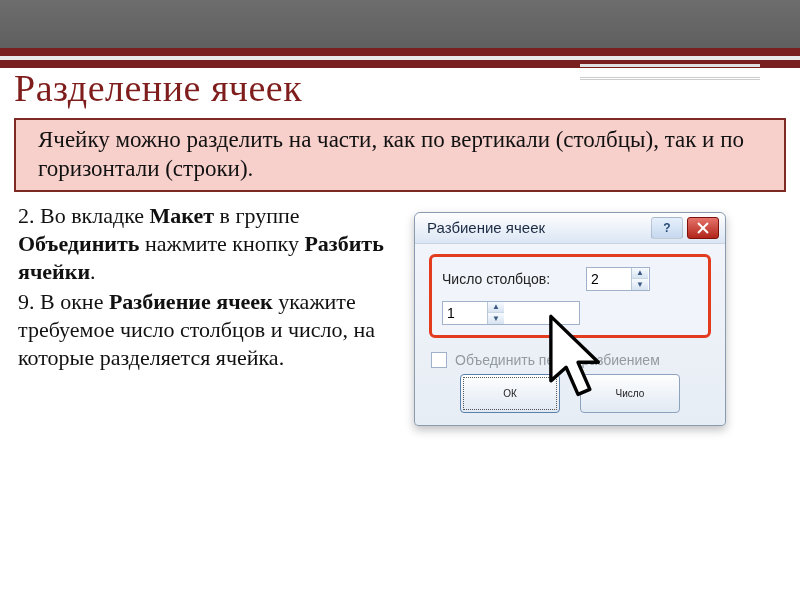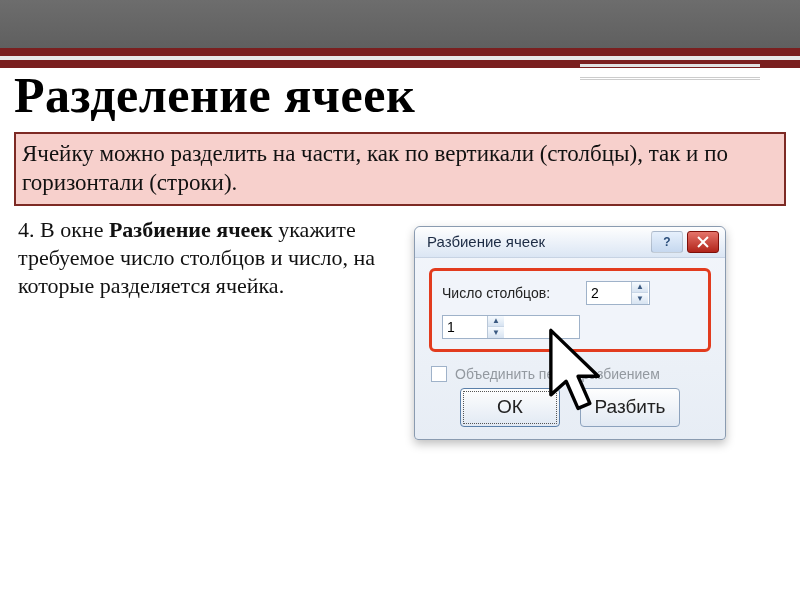--- a/index.html
+++ b/index.html
@@ -30,30 +30,30 @@
     position: absolute;
     right: 40px;
     top: 64px;
     width: 180px;
     height: 10px;
     border-top: 3px solid #e1e1e1;
     border-bottom: 3px double #ccc;
   }
   h1.title {
     margin: 6px 14px 8px 14px;
-    font-weight: bold;
-    font-size: 50px;
-    color: #000000;
+    font-weight: normal;
+    font-size: 38px;
+    color: #7f1d1d;
     letter-spacing: 0.5px;
   }
   .intro-box {
     margin: 0 14px 6px 14px;
     background: #f7d0cc;
     border: 2px solid #7d2a24;
-    padding: 6px 6px;
+    padding: 6px 22px;
     font-size: 23px;
     line-height: 1.25;
   }
   .columns {
     display: flex;
     align-items: flex-start;
   }
   .steps {
     width: 370px;
     padding: 4px 10px 0 18px;
@@ -170,21 +170,21 @@
     justify-content: center;
     gap: 20px;
     margin-top: 6px;
   }
   .wbtn {
     min-width: 100px;
     height: 39px;
     border: 1px solid #8ca2bd;
     border-radius: 4px;
     background: linear-gradient(#fefefe, #e1e9f3);
-    font-family: inherit; font-size: 19px;
+    font-family: inherit; font-size: 10px;
     color: #222;
     cursor: pointer;
   }
   .wbtn.default {
     outline: 1px dotted #555;
     outline-offset: -4px;
     border: 1px solid #5a7fa9;
   }
   .cursor-overlay {
     position: absolute;
@@ -200,21 +200,24 @@
 <div class="top-band"></div>
 <div class="sep-right"></div>
 
 <h1 class="title">Разделение ячеек</h1>
 
 <div class="intro-box">Ячейку можно разделить на части, как по вертикали (столбцы), так и по горизонтали (строки).</div>
 
 <div class="columns">
   <div class="steps">
     <p>
-      <span>4. В окне </span><span class="b">Разбиение ячеек</span><span>  укажите требуемое число столбцов и число, на которые разделяется ячейка.</span>
+      <span>2. Во вкладке </span><span class="b">Макет</span><span> в группе </span><span class="b">Объединить</span><span> нажмите кнопку </span><span class="b">Разбить ячейки</span><span>.</span>
+    </p>
+    <p>
+      <span>9. В окне </span><span class="b">Разбиение ячеек</span><span>  укажите требуемое число столбцов и число, на которые разделяется ячейка.</span>
     </p>
   </div>
 
   <div class="dialog-wrap">
     <div class="dlg">
       <div class="dlg-titlebar">
         <span class="dlg-title">Разбиение ячеек</span>
         <div class="dlg-tbtns">
           <div class="tbtn help">
               <span>?</span>
@@ -243,21 +246,21 @@
           </div>
         </div>
 
         <div class="chk-row">
           <span class="chkbox"></span>
           <span>Объединить перед разбиением</span>
         </div>
 
         <div class="dlg-actions">
           <button class="wbtn default">ОК</button>
-          <button class="wbtn">Разбить</button>
+          <button class="wbtn">Число</button>
         </div>
       </div>
 
       <div class="cursor-overlay">
         <svg class="cursor-svg" viewBox="0 0 40 56">
           <polygon points="4,2 4,40 13,32 20,48 27,45 20,29 32,29" fill="#ffffff" stroke="#000000" stroke-width="2" stroke-linejoin="round"></polygon>
         </svg>
       </div>
     </div>
   </div>

